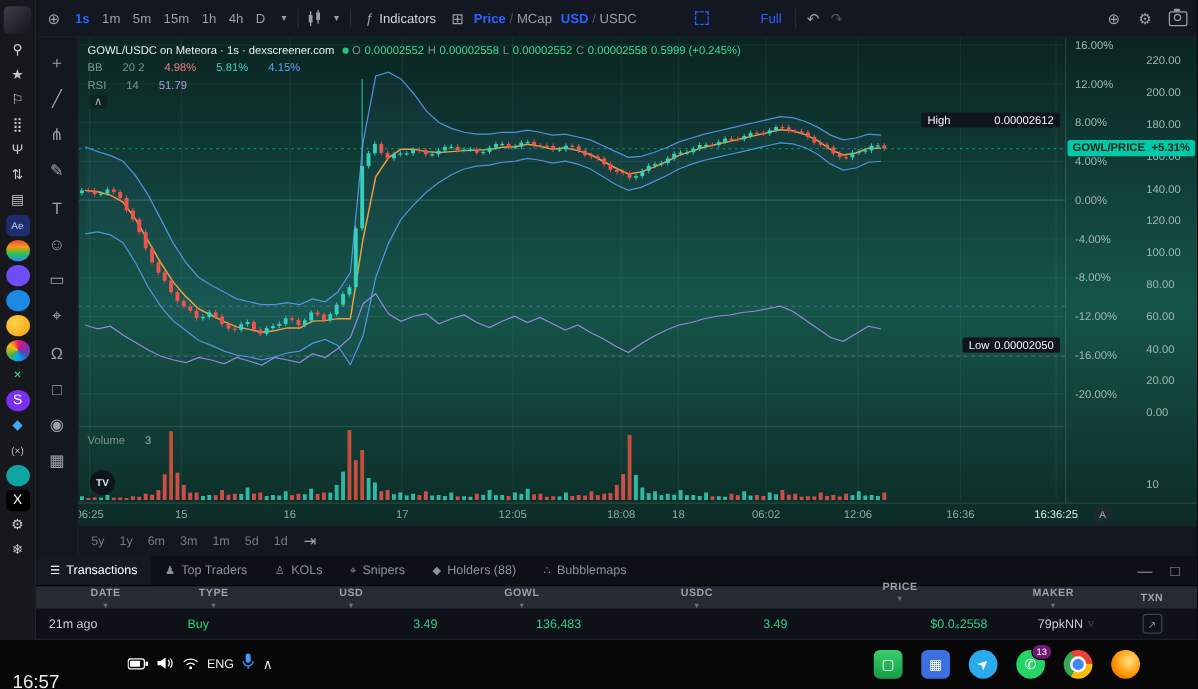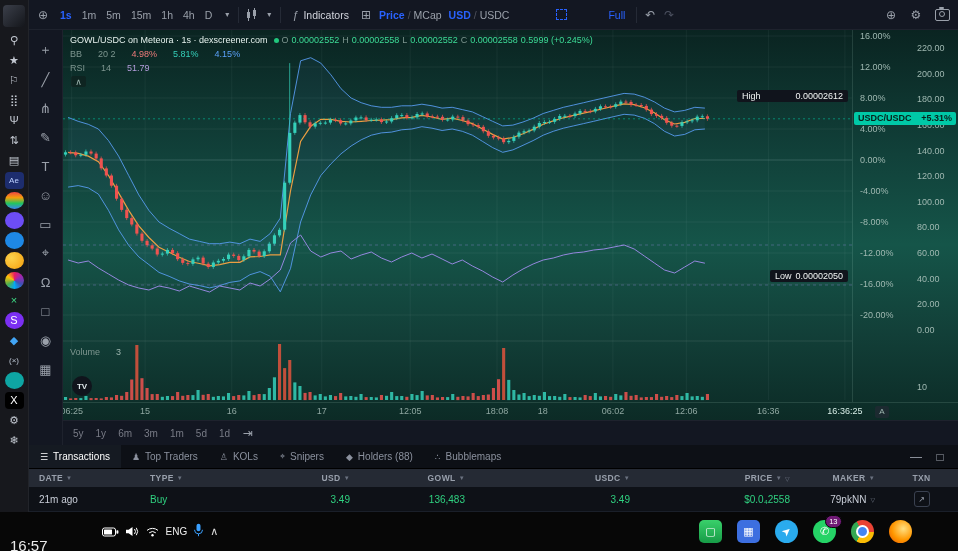--- a/index.html
+++ b/index.html
@@ -71,21 +71,21 @@
   .scale.active{color:#2962ff;}
   
   .tabsbar{position:absolute;left:29px;top:445px;width:929px;height:24px;background:#0d1016;border-bottom:1px solid #000;box-sizing:border-box;display:flex;align-items:center;}
   .tabs{display:flex;height:100%;}
   .tab{display:flex;align-items:center;gap:5px;padding:0 11px;font-size:10px;color:#8b919e;cursor:pointer;}
   .tab .ticon{font-size:9px;}
   .tab.active{color:#fff;background:#151a22;}
   .tabs-right{margin-left:auto;display:flex;gap:12px;padding-right:12px;color:#8b919e;}
   
   .thead{position:absolute;left:29px;top:469px;width:929px;height:18px;background:#252a34;display:flex;align-items:center;}
-  .th{font-size:8.5px;font-weight:700;color:#99a0ac;letter-spacing:.4px;display:flex;align-items:center;gap:3px;box-sizing:border-box;padding:0 10px;cursor:pointer;}
+  .th{font-size:8.5px;font-weight:700;color:#99a0ac;letter-spacing:.4px;display:flex;align-items:center;gap:3px;box-sizing:border-box;padding:0 10px;cursor:pointer;flex-direction:column;}
   .filter{font-size:6px;color:#6b7280;}
   .trow{position:absolute;left:29px;top:487px;width:929px;height:24px;background:#0e1117;display:flex;align-items:center;border-bottom:1px solid #1a1f29;}
   .td{font-size:10px;box-sizing:border-box;padding:0 10px;display:flex;align-items:center;gap:4px;color:#c9ced8;}
   .td .green{color:#2fd180;}
   .txn-box{width:14px;height:14px;border:1px solid #3a4150;border-radius:3px;display:flex;align-items:center;justify-content:center;font-size:8px;color:#99a0ac;cursor:pointer;}
   
   .taskbar{position:absolute;left:0;top:512px;width:958px;height:39px;background:#070707;display:flex;align-items:center;padding:0 10px;box-sizing:border-box;gap:18px;}
   .tclock{display:flex;flex-direction:column;line-height:1.3;color:#e9e9e9;cursor:pointer;}
   .t1{font-size:15px;margin-top:40px;}
   .t2{font-size:9.5px;}
@@ -682,21 +682,21 @@
 
     <div class="badge-dark" style="top: 60px; gap: 35px;">
       <span>High</span>
       <span>0.00002612</span>
     </div>
     <div class="badge-dark" style="top: 239.8px;">
       <span>Low</span>
       <span>0.00002050</span>
     </div>
     <div class="price-badge" style="top: 81.8475px;">
-      <span>USDC/USDC</span>
+      <span>GOWL/PRICE</span>
       <span>+5.31%</span>
     </div>
     <div class="watermark">TV</div>
   </section>
 
   <div class="chart-bottom">
     <div class="ranges">
         <span class="range">5y</span>
         <span class="range">1y</span>
         <span class="range">6m</span>

